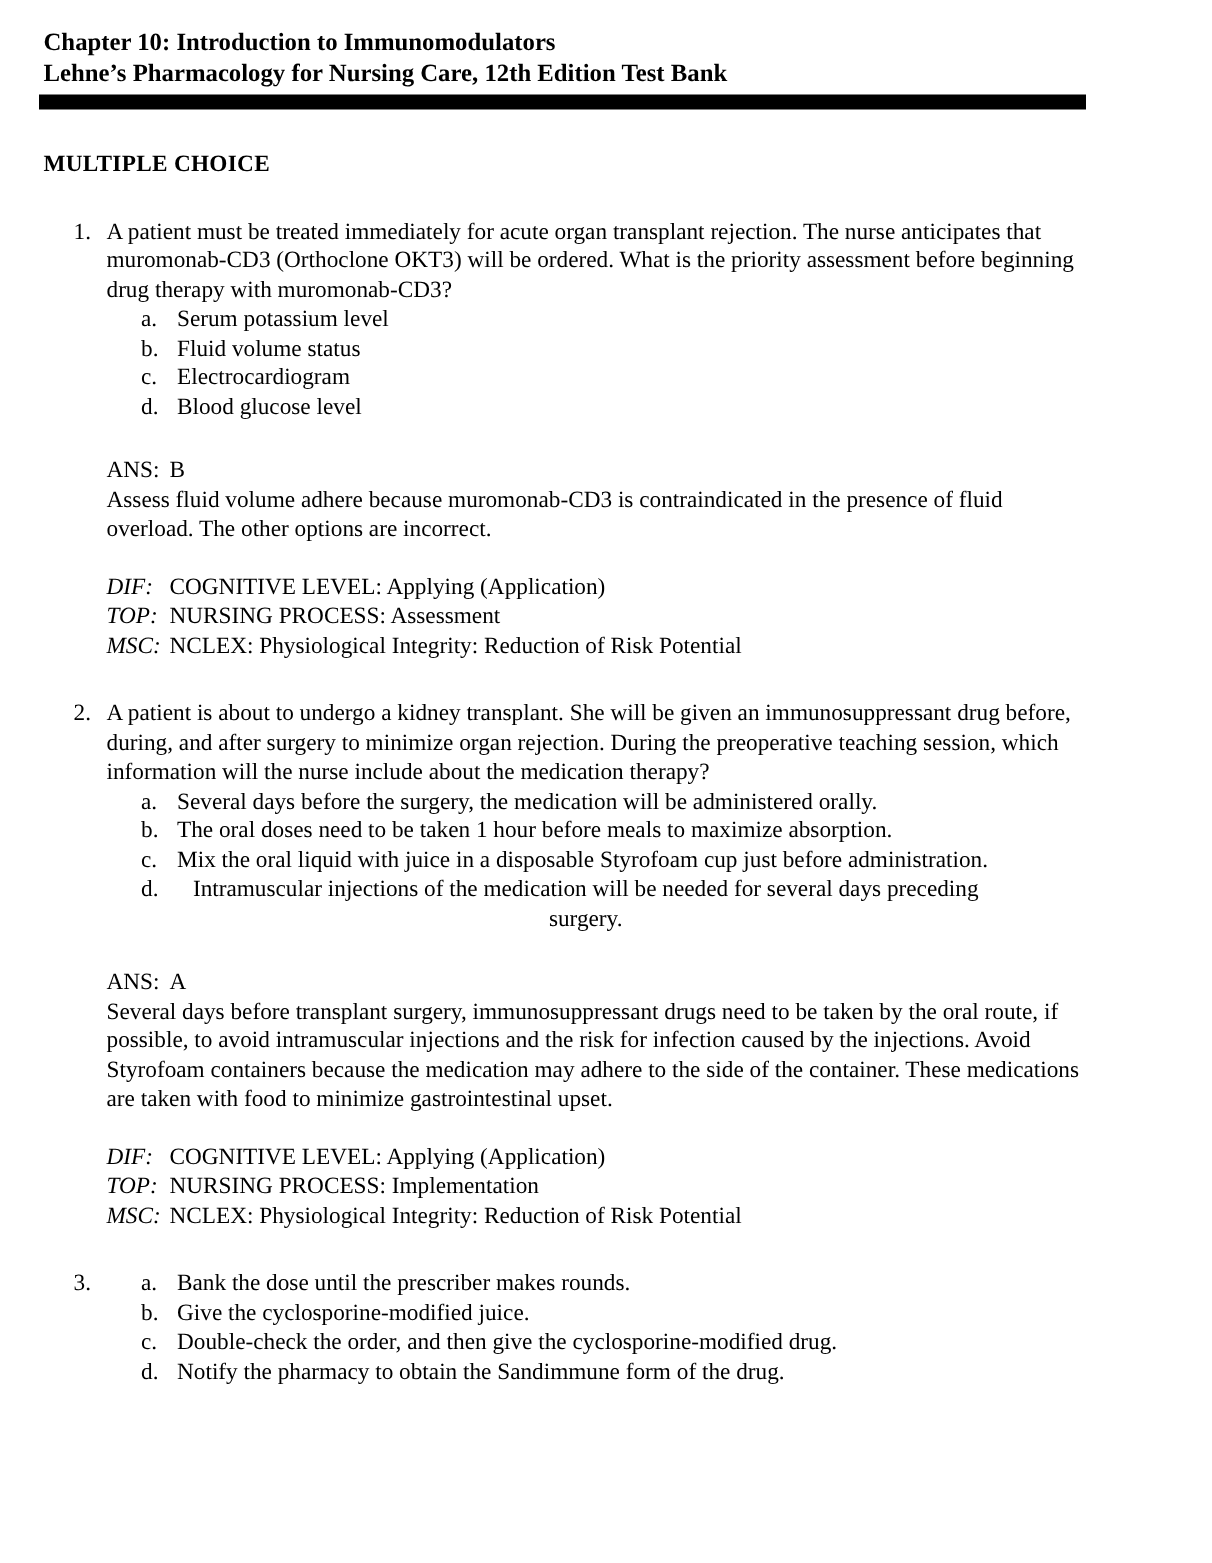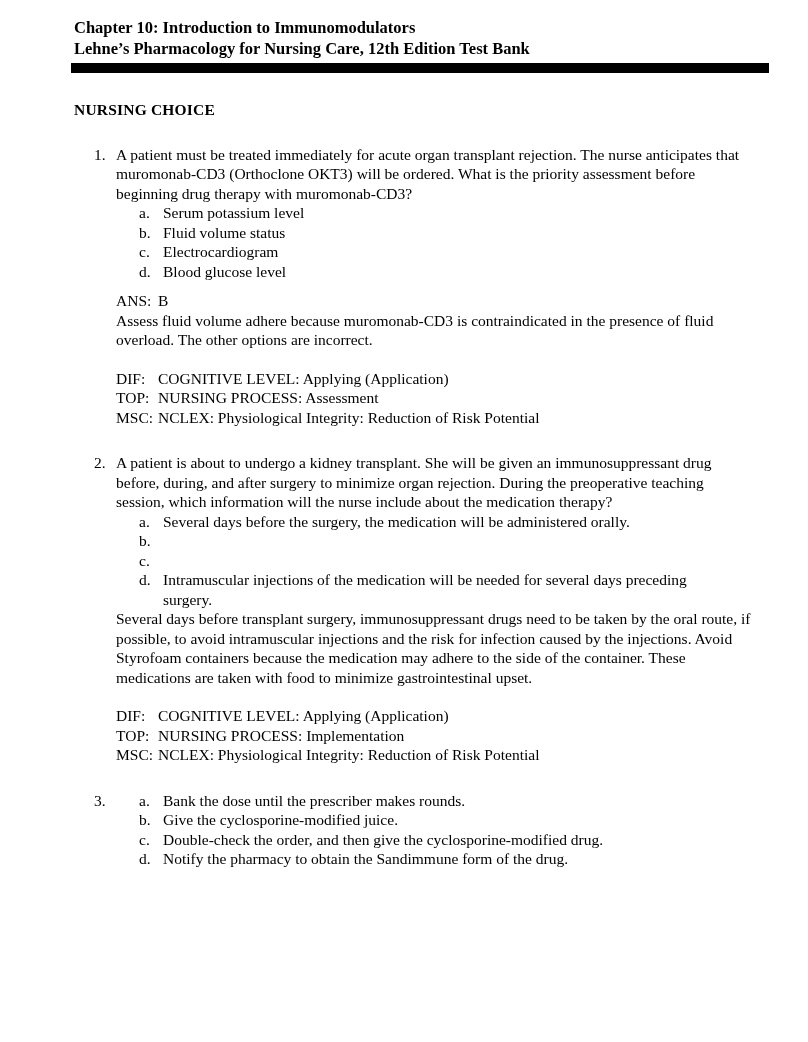--- a/index.html
+++ b/index.html
@@ -6,21 +6,21 @@
     margin: 0;
     padding: 0;
     background: #ffffff;
   }
   .page {
     position: relative;
     width: 808px;
     height: 1042px;
     box-sizing: border-box;
     background: #ffffff;
-    padding: 17px 52px 0 74px;
+    padding: 17px 52px 0 29px;
     font-family: "Liberation Serif", "DejaVu Serif", serif;
     color: #000000;
     font-size: 15.5px;
     line-height: 19.5px;
     overflow: hidden;
   }
   .h1 {
     font-size: 16.5px;
     font-weight: 700;
     line-height: 21px;
@@ -43,40 +43,40 @@
     display: flex;
     padding-left: 20px;
   }
   .question + .question { margin-top: 26px; }
   .q-num { width: 22px; flex: none; }
   .q-body { flex: 1; max-width: 651px; }
   .q-stem { }
   .options { }
   .opt-row { display: flex; margin-left: 23px; }
   .opt-letter { width: 24px; flex: none; }
-  .opt-text { max-width: 545px; }
-  .ans-line { margin-top: 10px; }
+  .opt-text { max-width: 545px; text-align: center; }
+  .ans-line { margin-top: 23px; }
   .lbl { display: inline-block; min-width: 42px; }
   .ans-value { }
   .rationale { }
   .meta-block { margin-top: 19px; }
   .meta-line { display: flex; }
-  .meta-label { width: 42px; flex: none; }
+  .meta-label { width: 42px; flex: none; font-style: italic; }
   .meta-text { }
 </style>
 </head>
 <body>
 
 <div class="page">
   <header>
     <div class="h1">Chapter 10: Introduction to Immunomodulators</div>
     <div class="h1">Lehne’s Pharmacology for Nursing Care, 12th Edition Test Bank</div>
     <div class="rule"></div>
   </header>
-  <div class="section-heading">NURSING CHOICE</div>
+  <div class="section-heading">MULTIPLE CHOICE</div>
   <main id="questions">
       <div class="question">
         <div class="q-num">1.</div>
         <div class="q-body">
           <div class="q-stem">A patient must be treated immediately for acute organ transplant rejection. The nurse anticipates that muromonab-CD3 (Orthoclone OKT3) will be ordered. What is the priority assessment before beginning drug therapy with muromonab-CD3?</div>
           <div class="options">
             <div class="opt-row">
               <span class="opt-letter">a.</span>
               <span class="opt-text">Serum potassium level</span>
             </div>
@@ -115,29 +115,32 @@
         <div class="q-num">2.</div>
         <div class="q-body">
           <div class="q-stem">A patient is about to undergo a kidney transplant. She will be given an immunosuppressant drug before, during, and after surgery to minimize organ rejection. During the preoperative teaching session, which information will the nurse include about the medication therapy?</div>
           <div class="options">
             <div class="opt-row">
               <span class="opt-letter">a.</span>
               <span class="opt-text">Several days before the surgery, the medication will be administered orally.</span>
             </div>
             <div class="opt-row">
               <span class="opt-letter">b.</span>
+              <span class="opt-text">The oral doses need to be taken 1 hour before meals to maximize absorption.</span>
             </div>
             <div class="opt-row">
               <span class="opt-letter">c.</span>
+              <span class="opt-text">Mix the oral liquid with juice in a disposable Styrofoam cup just before administration.</span>
             </div>
             <div class="opt-row">
               <span class="opt-letter">d.</span>
               <span class="opt-text">Intramuscular injections of the medication will be needed for several days preceding surgery.</span>
             </div>
           </div>
+          <div class="ans-line"><span class="lbl">ANS:</span><span class="ans-value">A</span></div>
           <div class="rationale">Several days before transplant surgery, immunosuppressant drugs need to be taken by the oral route, if possible, to avoid intramuscular injections and the risk for infection caused by the injections. Avoid Styrofoam containers because the medication may adhere to the side of the container. These medications are taken with food to minimize gastrointestinal upset.</div>
           <div class="meta-block">
             <div class="meta-line">
               <span class="meta-label">DIF:</span>
               <span class="meta-text">COGNITIVE LEVEL: Applying (Application)</span>
             </div>
             <div class="meta-line">
               <span class="meta-label">TOP:</span>
               <span class="meta-text">NURSING PROCESS: Implementation</span>
             </div>

